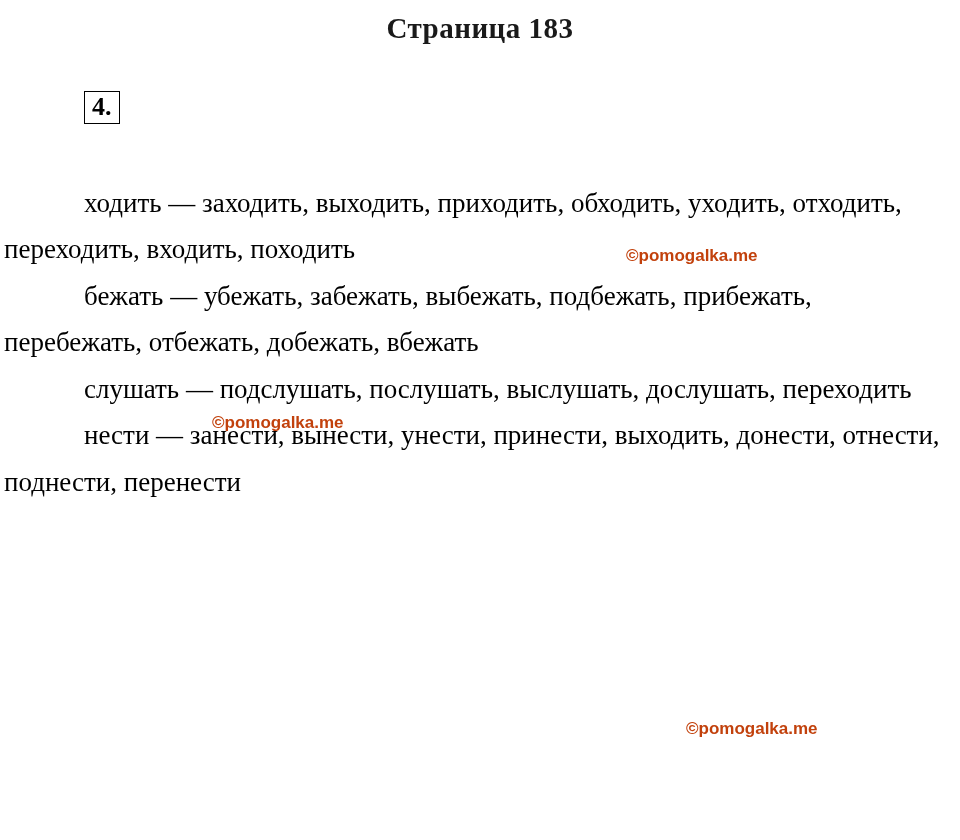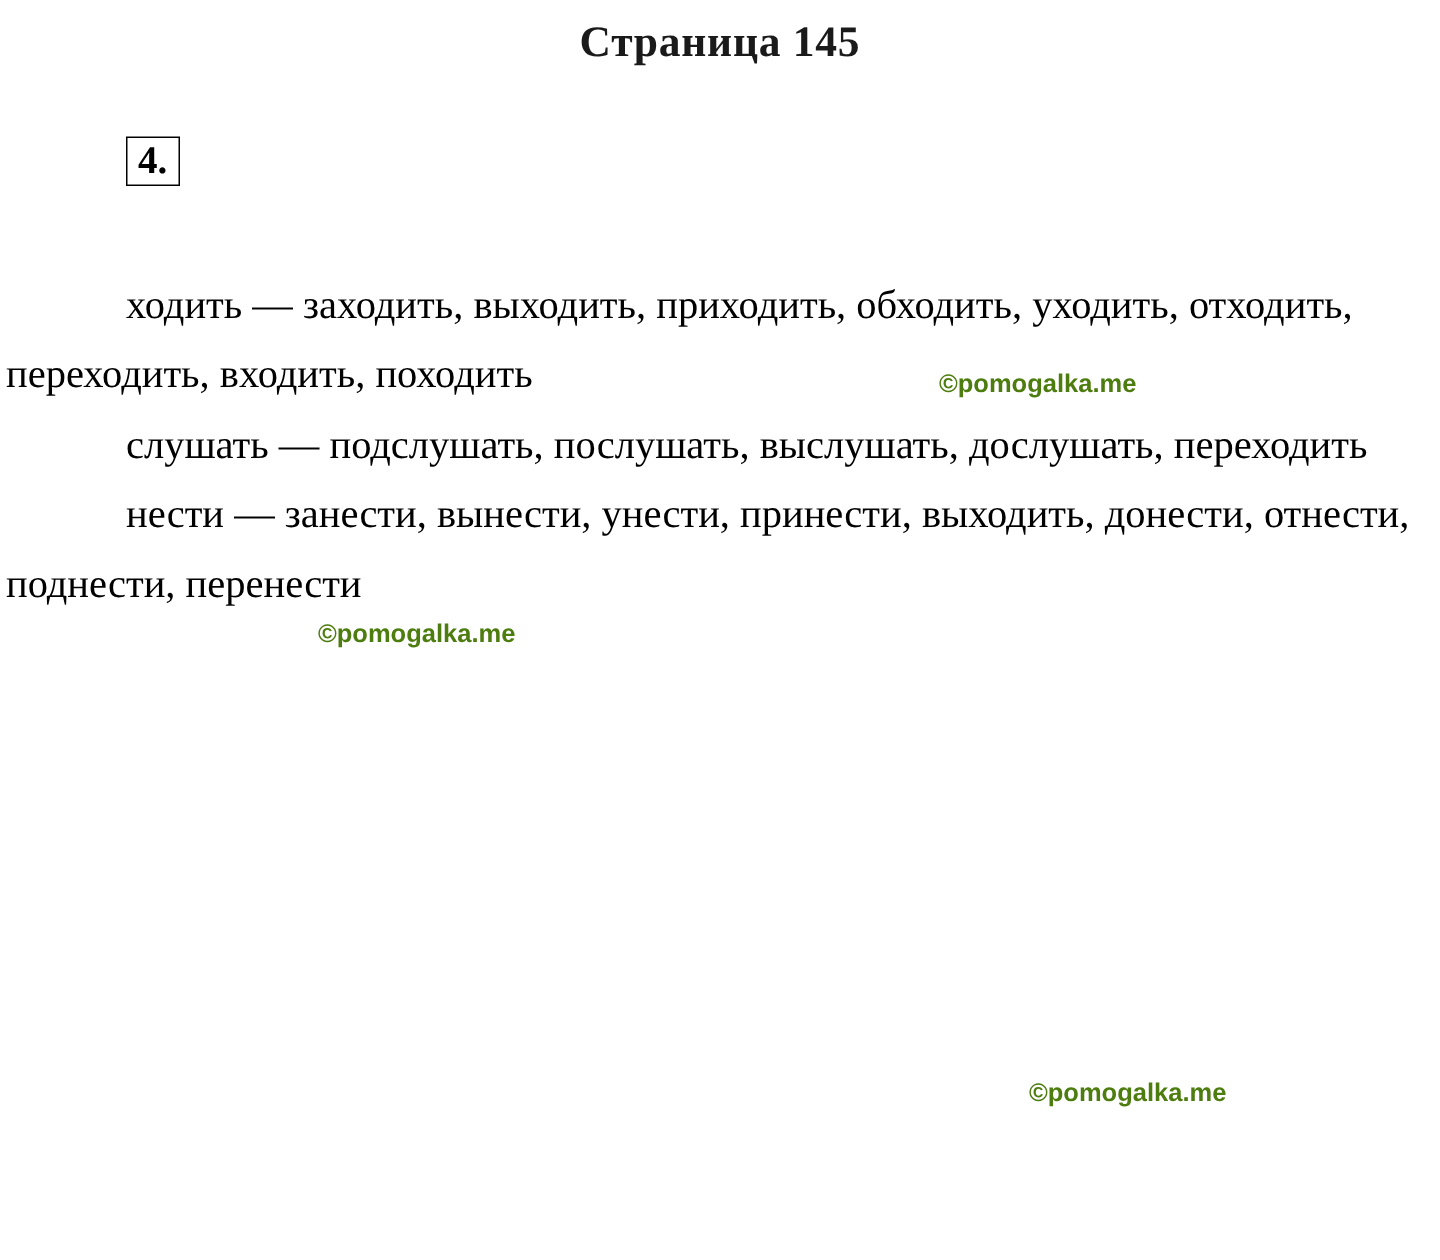--- a/index.html
+++ b/index.html
@@ -45,44 +45,45 @@
   }
   .para {
     text-indent: 80px;
     margin: 0;
   }
   .watermark {
     position: absolute;
     font-family: "Liberation Sans", sans-serif;
     font-weight: bold;
     font-size: 17px;
-    color: #4d7c0f;
+    color: #c2410c;
     white-space: nowrap;
   }
   .wm1 { left: 626px; top: 155px; }
   .wm2 { left: 212px; top: 322px; }
   .wm3 { left: 686px; top: 628px; }
 </style>
 </head>
 <body>
 
 <div class="page">
 
-  <div class="page-title">Страница 145</div>
+  <div class="page-title">Страница 183</div>
 
   <div class="content">
 
     <div>
       <span class="task-number">4.</span>
     </div>
 
     <div class="watermark wm1">©pomogalka.me</div>
     <div class="watermark wm2">©pomogalka.me</div>
     <div class="watermark wm3">©pomogalka.me</div>
 
     <div class="body-text">
       <p class="para">ходить — заходить, выходить, приходить, обходить, уходить, отходить, переходить, входить, походить</p>
+      <p class="para">бежать — убежать, забежать, выбежать, подбежать, прибежать, перебежать, отбежать, добежать, вбежать</p>
       <p class="para">слушать — подслушать, послушать, выслушать, дослушать, переходить</p>
       <p class="para">нести — занести, вынести, унести, принести, выходить, донести, отнести, поднести, перенести</p>
     </div>
 
   </div>
 </div>
 
 </body></html>

